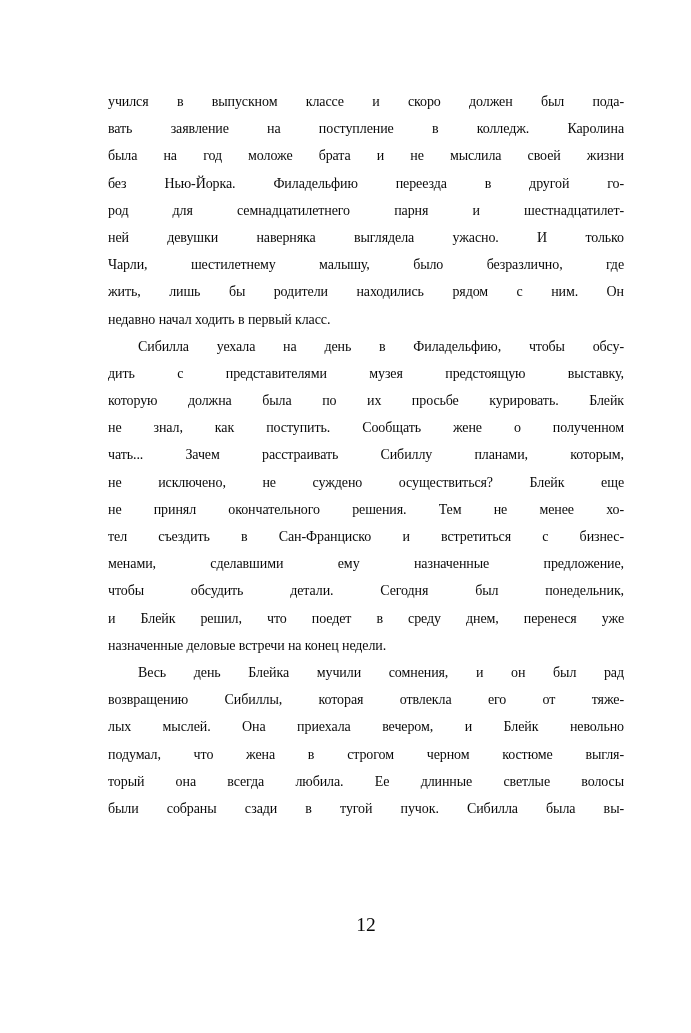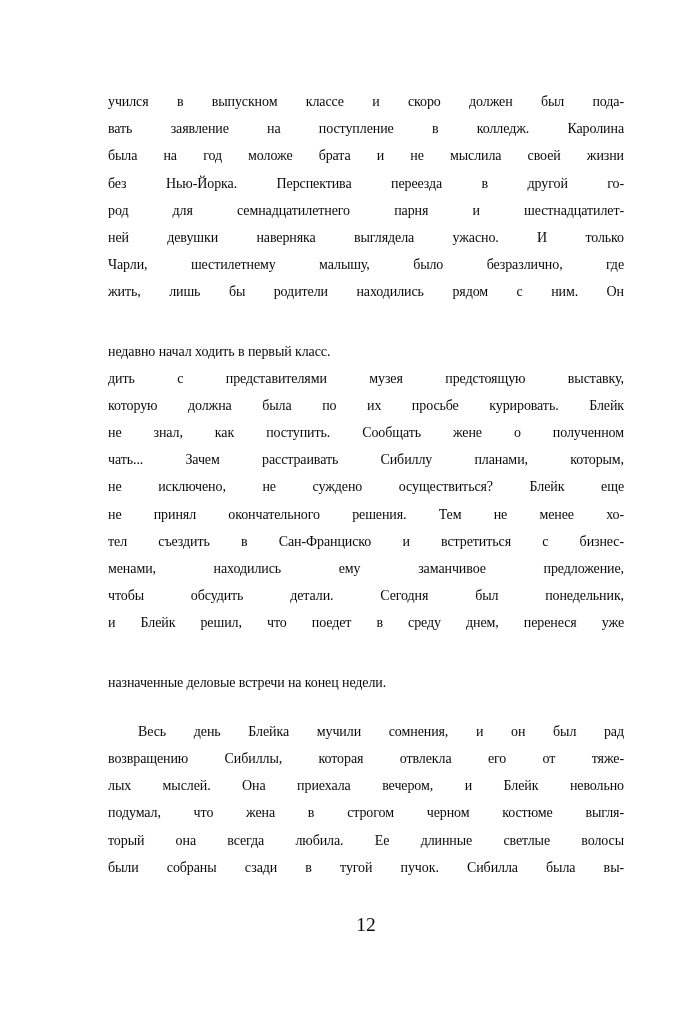--- a/index.html
+++ b/index.html
@@ -24,36 +24,34 @@
       position: absolute;
       left: 108px;
       top: 88px;
       width: 516px;
     }
     .paragraph {
       margin: 0;
       padding: 0;
     }
     .paragraph.gap {
-      margin-top: 22px;
     }
     .line {
       font-size: 14px;
       font-weight: normal;
       line-height: 27.2px;
       height: 27.2px;
       overflow: hidden;
       text-align: justify;
       text-align-last: justify;
       letter-spacing: -0.1px;
     }
     .line.no-justify {
       text-align: right;
       text-align-last: left;
-      margin-top: 32px;
     }
     .line.indent {
       text-indent: 30px;
     }
     .page-number {
       position: absolute;
       top: 911px;
       left: 108px;
       width: 516px;
       text-align: center;
@@ -64,36 +62,37 @@
   </style>
 </head>
 <body>
 
 <div class="book-page">
   <div class="text-block">
       <div class="paragraph">
         <div class="line">учился в выпускном классе и скоро должен был пода-</div>
         <div class="line">вать заявление на поступление в колледж. Каролина</div>
         <div class="line">была на год моложе брата и не мыслила своей жизни</div>
-        <div class="line">без Нью-Йорка. Перспектива переезда в другой го-</div>
+        <div class="line">без Нью-Йорка. Филадельфию переезда в другой го-</div>
         <div class="line">род для семнадцатилетнего парня и шестнадцатилет-</div>
         <div class="line">ней девушки наверняка выглядела ужасно. И только</div>
         <div class="line">Чарли, шестилетнему малышу, было безразлично, где</div>
         <div class="line">жить, лишь бы родители находились рядом с ним. Он</div>
         <div class="line no-justify">недавно начал ходить в первый класс.</div>
       </div>
       <div class="paragraph">
+        <div class="line indent">Сибилла уехала на день в Филадельфию, чтобы обсу-</div>
         <div class="line">дить с представителями музея предстоящую выставку,</div>
         <div class="line">которую должна была по их просьбе курировать. Блейк</div>
         <div class="line">не знал, как поступить. Сообщать жене о полученном</div>
         <div class="line">чать... Зачем расстраивать Сибиллу планами, которым,</div>
         <div class="line">не исключено, не суждено осуществиться? Блейк еще</div>
         <div class="line">не принял окончательного решения. Тем не менее хо-</div>
         <div class="line">тел съездить в Сан-Франциско и встретиться с бизнес-</div>
-        <div class="line">менами, находились ему заманчивое предложение,</div>
+        <div class="line">менами, сделавшими ему назначенные предложение,</div>
         <div class="line">чтобы обсудить детали. Сегодня был понедельник,</div>
         <div class="line">и Блейк решил, что поедет в среду днем, перенеся уже</div>
         <div class="line no-justify">назначенные деловые встречи на конец недели.</div>
       </div>
       <div class="paragraph gap">
         <div class="line indent">Весь день Блейка мучили сомнения, и он был рад</div>
         <div class="line">возвращению Сибиллы, которая отвлекла его от тяже-</div>
         <div class="line">лых мыслей. Она приехала вечером, и Блейк невольно</div>
         <div class="line">подумал, что жена в строгом черном костюме выгля-</div>
         <div class="line">торый она всегда любила. Ее длинные светлые волосы</div>

